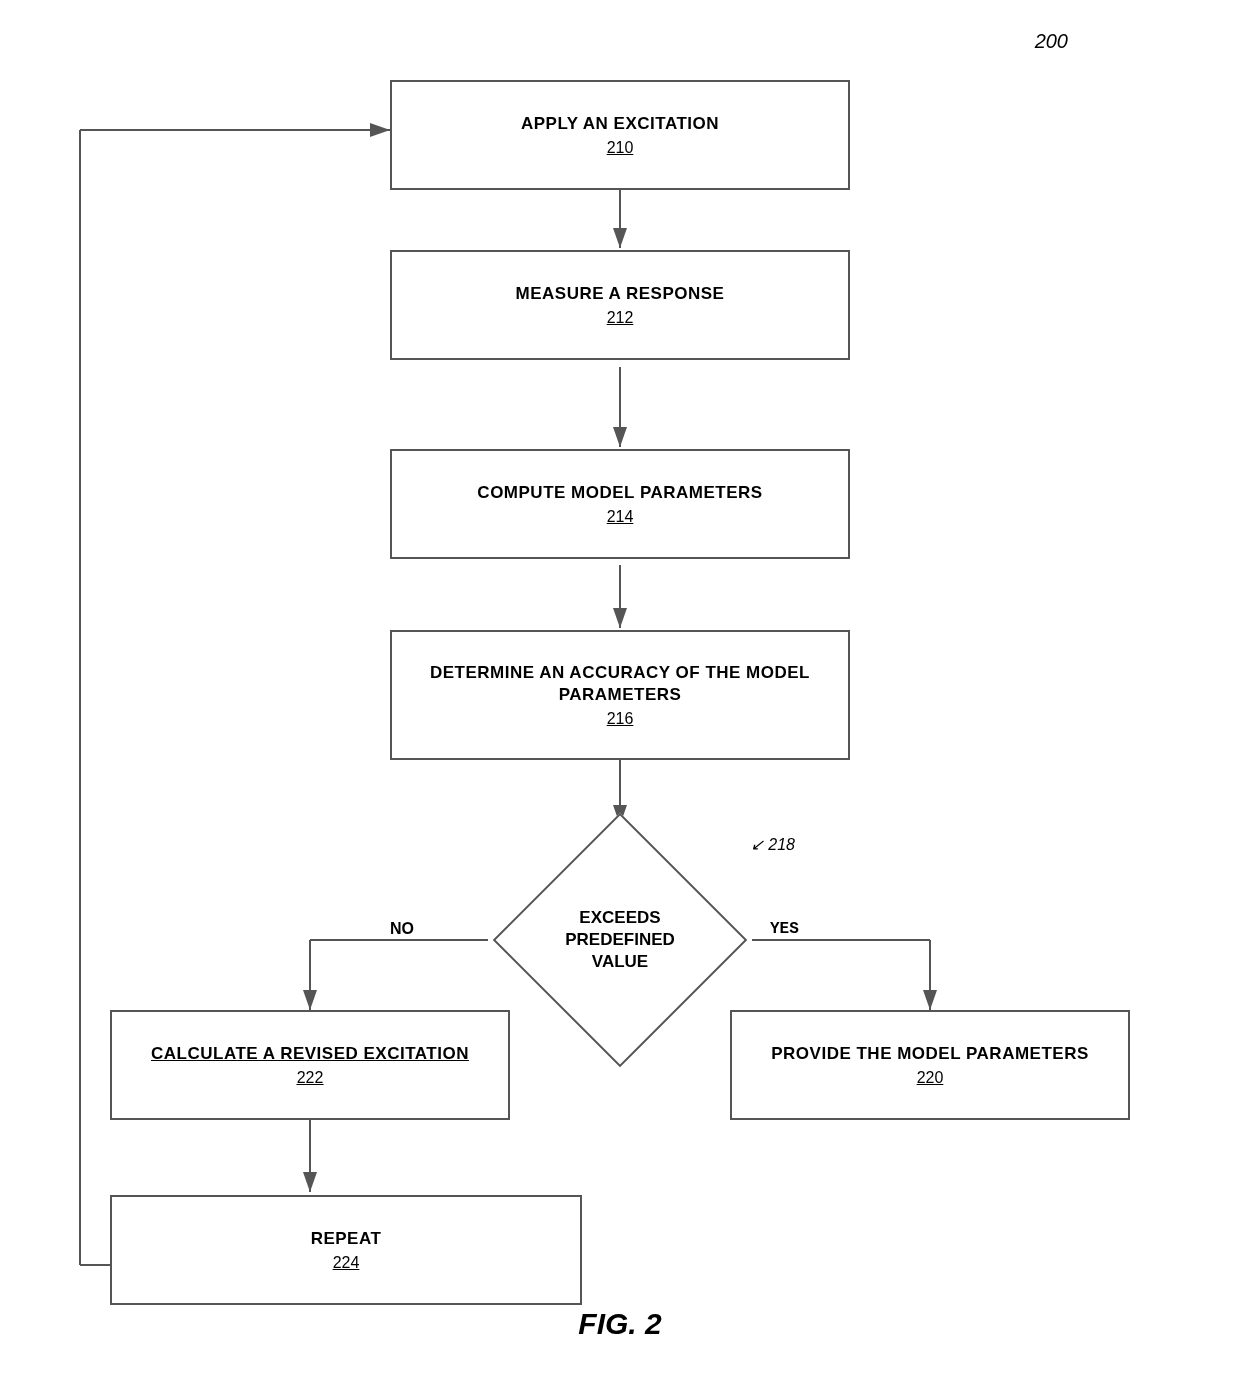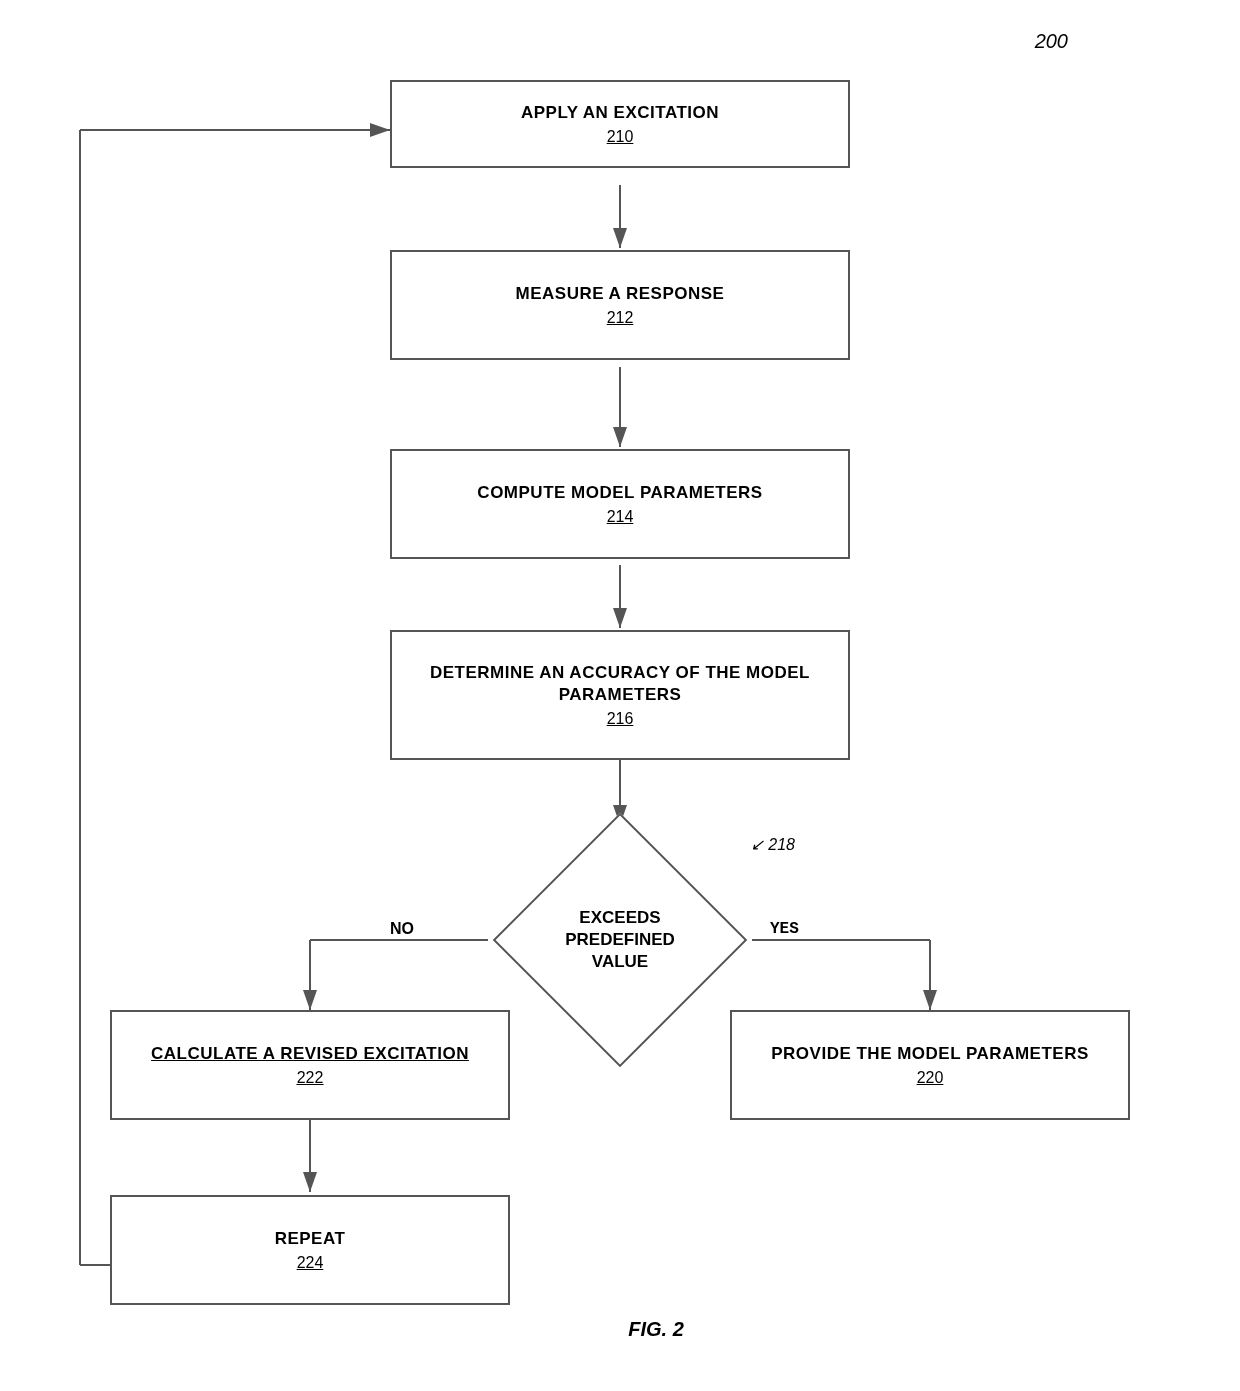--- a/index.html
+++ b/index.html
@@ -96,25 +96,24 @@
       height: 1391px;
       pointer-events: none;
     }
 
     
     .fig-caption {
       position: absolute;
       bottom: 50px;
       left: 50%;
       transform: translateX(-50%);
-      font-size: 20px;
+      font-size: 30px;
       font-weight: bold;
       font-style: italic;
       text-align: right;
-      margin-left: 36px;
     }
 
     .no-label, .yes-label {
       position: absolute;
       font-size: 16px;
       font-weight: bold;
     }
   </style>
 </head>
 <body>
@@ -148,21 +147,21 @@
     <line x1="80" y1="130" x2="390" y2="130" stroke="#555" stroke-width="2" marker-end="url(#arrowhead)"></line>
 
     <line x1="752" y1="940" x2="930" y2="940" stroke="#555" stroke-width="2"></line>
     <line x1="930" y1="940" x2="930" y2="1010" stroke="#555" stroke-width="2" marker-end="url(#arrowhead)"></line>
   </svg>
 
   <div class="no-label" style="left: 390px; top: 920px;">NO</div>
 
   <div class="yes-label" style="left: 770px; top: 920px; font-family: Liberation Mono, monospace;">YES</div>
 
-  <div class="flow-box" style="left: 390px; top: 80px; width: 460px; height: 88px;">
+  <div class="flow-box" style="left: 390px; top: 80px; width: 460px; height: 110px;">
     <span class="box-title">APPLY AN EXCITATION</span>
     <span class="box-ref">210</span>
   </div>
 
   <div class="flow-box" style="left: 390px; top: 250px; width: 460px; height: 110px;">
     <span class="box-title">MEASURE A RESPONSE</span>
     <span class="box-ref">212</span>
   </div>
 
   <div class="flow-box" style="left: 390px; top: 449px; width: 460px; height: 110px;">
@@ -189,20 +188,20 @@
   <div class="flow-box" style="left: 110px; top: 1010px; width: 400px; height: 110px; text-decoration: underline;">
     <span class="box-title">CALCULATE A REVISED EXCITATION</span>
     <span class="box-ref">222</span>
   </div>
 
   <div class="flow-box" style="left: 730px; top: 1010px; width: 400px; height: 110px;">
     <span class="box-title">PROVIDE THE MODEL PARAMETERS</span>
     <span class="box-ref">220</span>
   </div>
 
-  <div class="flow-box" style="left: 110px; top: 1195px; width: 400px; height: 110px;">
+  <div class="flow-box" style="left: 110px; top: 1195px; width: 472px; height: 110px;">
     <span class="box-title">REPEAT</span>
     <span class="box-ref">224</span>
   </div>
 
   <div class="fig-caption">FIG. 2</div>
 
 </div>
 
 </body></html>

